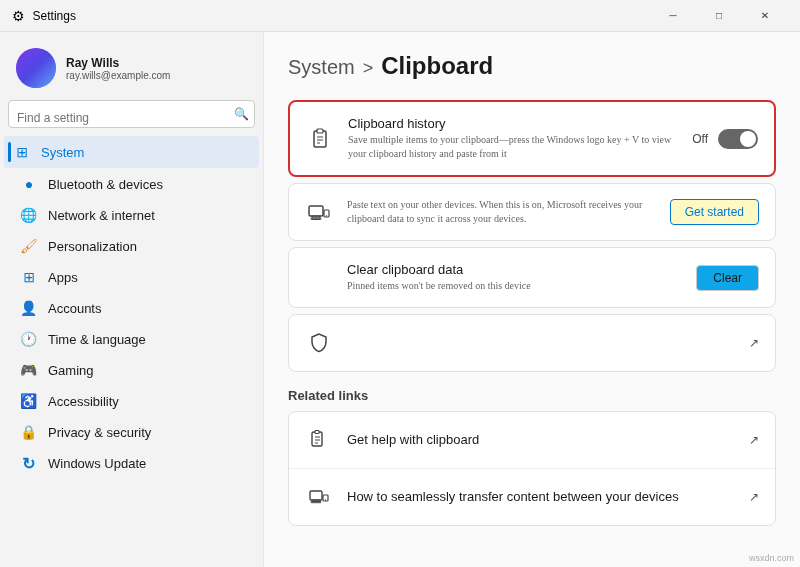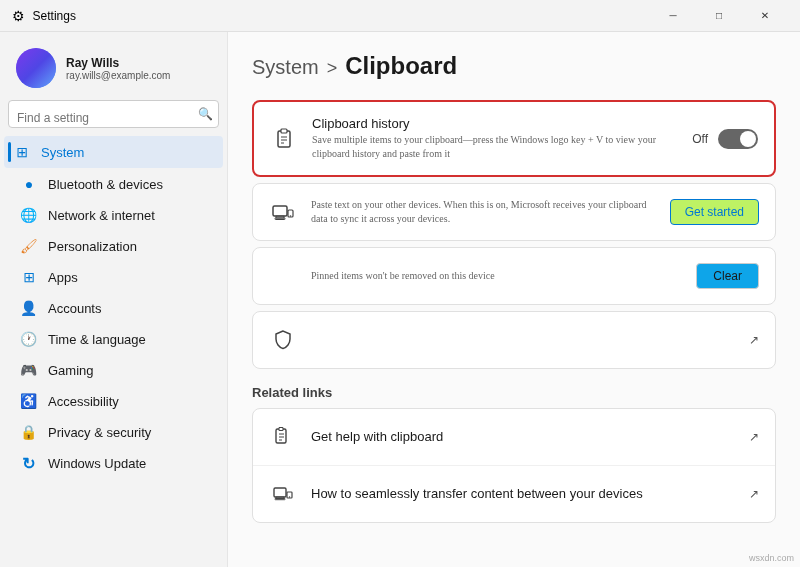--- a/index.html
+++ b/index.html
@@ -50,21 +50,21 @@
 
     
     .main-container {
       display: flex;
       height: calc(567px - 32px);
       background: #f3f3f3;
     }
 
     
     .sidebar {
-      width: 228px;
+      width: 264px;
       background: #f3f3f3;
       padding: 8px 0;
       overflow-y: auto;
       flex-shrink: 0;
       border-right: 1px solid #e5e5e5;
     }
 
     
     .user-avatar-area {
       display: flex;
@@ -287,21 +287,21 @@
       background: #0ea5e9;
       font-size: 12px;
       cursor: pointer;
       color: #1a1a1a;
     }
 
     .btn-primary-outline {
       padding: 5px 14px;
       border: 1px solid #0078d4;
       border-radius: 4px;
-      background: #bef264;
+      background: #fef9c3;
       font-size: 12px;
       cursor: pointer;
       color: #0078d4;
     }
 
     
     .ext-link-icon {
       font-size: 12px;
       color: #555;
     }
@@ -456,20 +456,21 @@
         <div class="setting-control">
           <button class="btn-primary-outline">Get started</button>
         </div>
       </div>
     </div>
 
     <div class="settings-card">
       <div class="setting-row">
         <div class="setting-icon" style="width:28px;height:28px;"></div>
         <div class="setting-text">
+          <div class="setting-title">Clear clipboard data</div>
           <div class="setting-desc">Pinned items won't be removed on this device</div>
         </div>
         <div class="setting-control">
           <button class="btn-secondary">Clear</button>
         </div>
       </div>
     </div>
 
     <div class="settings-card">
       <div class="setting-row">

